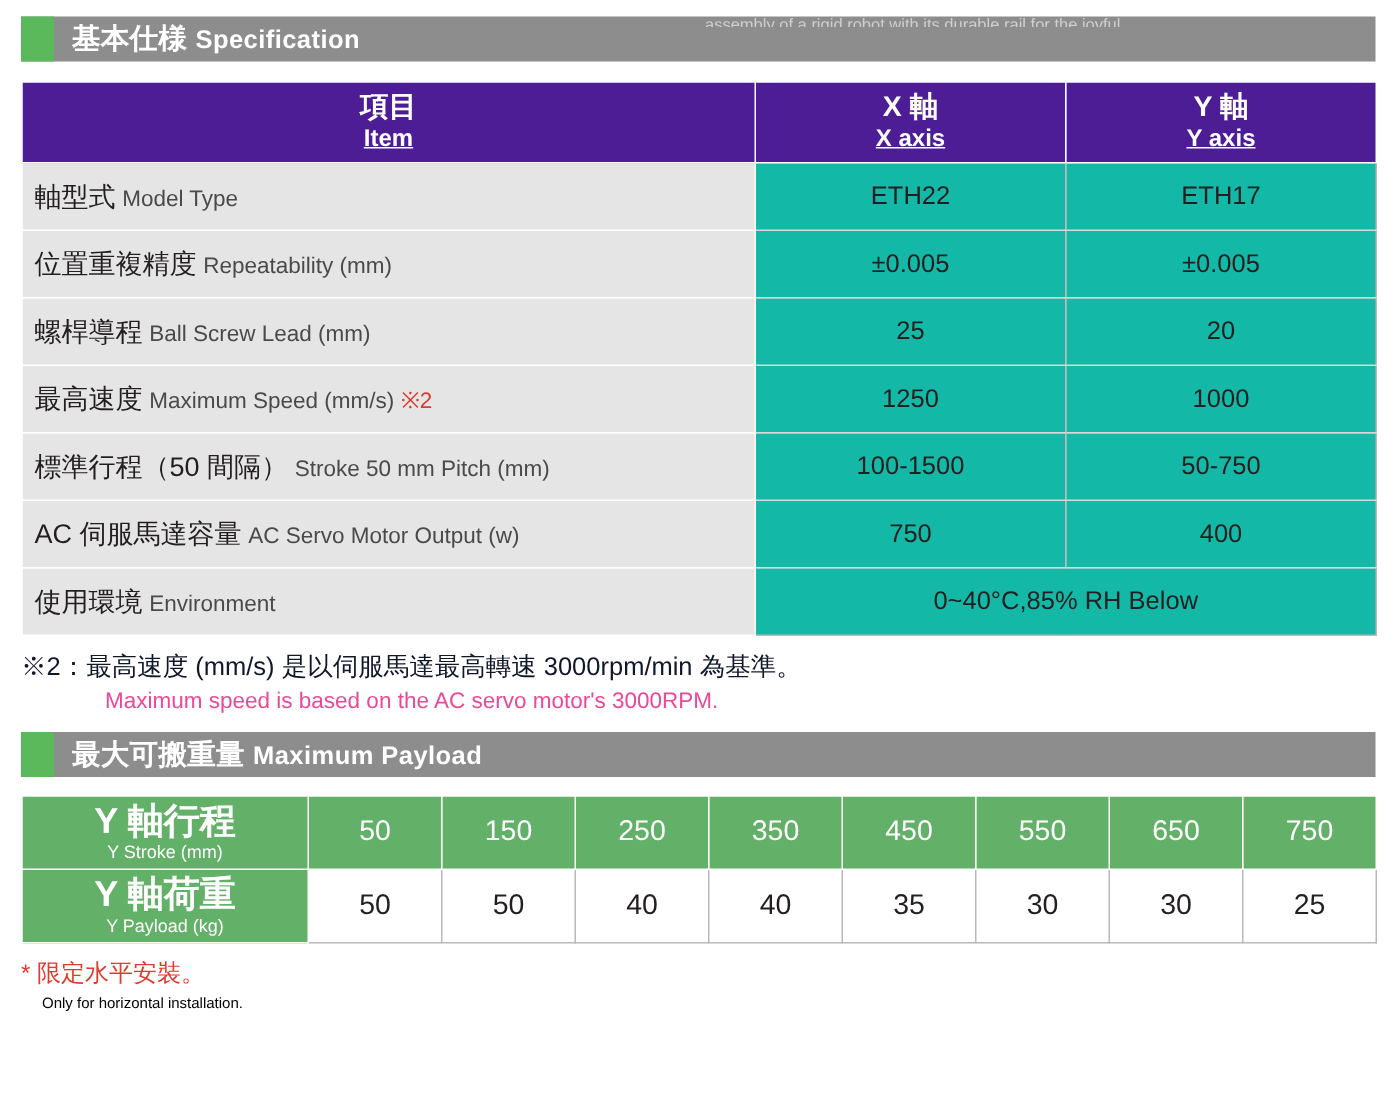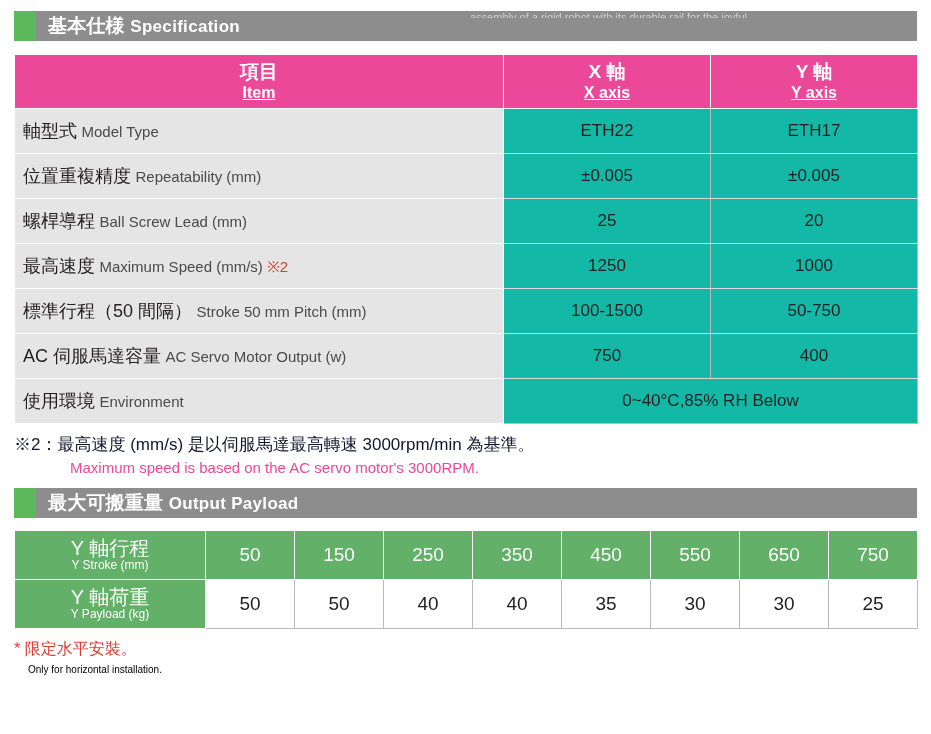--- a/index.html
+++ b/index.html
@@ -54,21 +54,21 @@
     border-collapse: collapse;
     width: 903px;
     margin: 13px 14px 0 14px;
     table-layout: fixed;
   }
   table.spec th, table.spec td {
     border: 1px solid #ffffff;
     padding: 0;
   }
   .hdr-cell {
-    background: #ec4899;
+    background: #4c1d95;
     color: #ffffff;
     text-align: center;
     height: 53px;
     vertical-align: middle;
     line-height: 1.15;
   }
   .hdr-cell .cn {
     font-size: 19px;
     font-weight: bold;
     display: block;
@@ -149,22 +149,22 @@
   }
   .pl-head {
     background: #63b068;
     color: #ffffff;
     text-align: center;
     vertical-align: middle;
     height: 48px;
     line-height: 1.1;
   }
   .pl-head .cn {
-    font-size: 20px;
-    font-weight: normal;
+    font-size: 24px;
+    font-weight: bold;
     display: block;
   }
   .pl-head .en {
     font-size: 12px;
     display: block;
   }
   .pl-head-val {
     background: #63b068;
     color: #ffffff;
     text-align: center;
@@ -315,21 +315,21 @@
 
   <div class="footnote">
     <div class="line1">※2：最高速度 (mm/s) 是以伺服馬達最高轉速 3000rpm/min 為基準。</div>
     <div class="line2">Maximum speed is based on the AC servo motor's 3000RPM.</div>
   </div>
 
   <div class="section-bar" style="margin-top:12px;">
     <div class="accent"></div>
     <div class="bar-title">
       <span>最大可搬重量</span>
-      <span class="en">Output Payload</span>
+      <span class="en">Maximum Payload</span>
     </div>
   </div>
 
   <table class="payload">
     <colgroup>
       <col style="width:191px">
       <col style="width:89px">
         <col style="width:89px">
         <col style="width:89px">
         <col style="width:89px">

